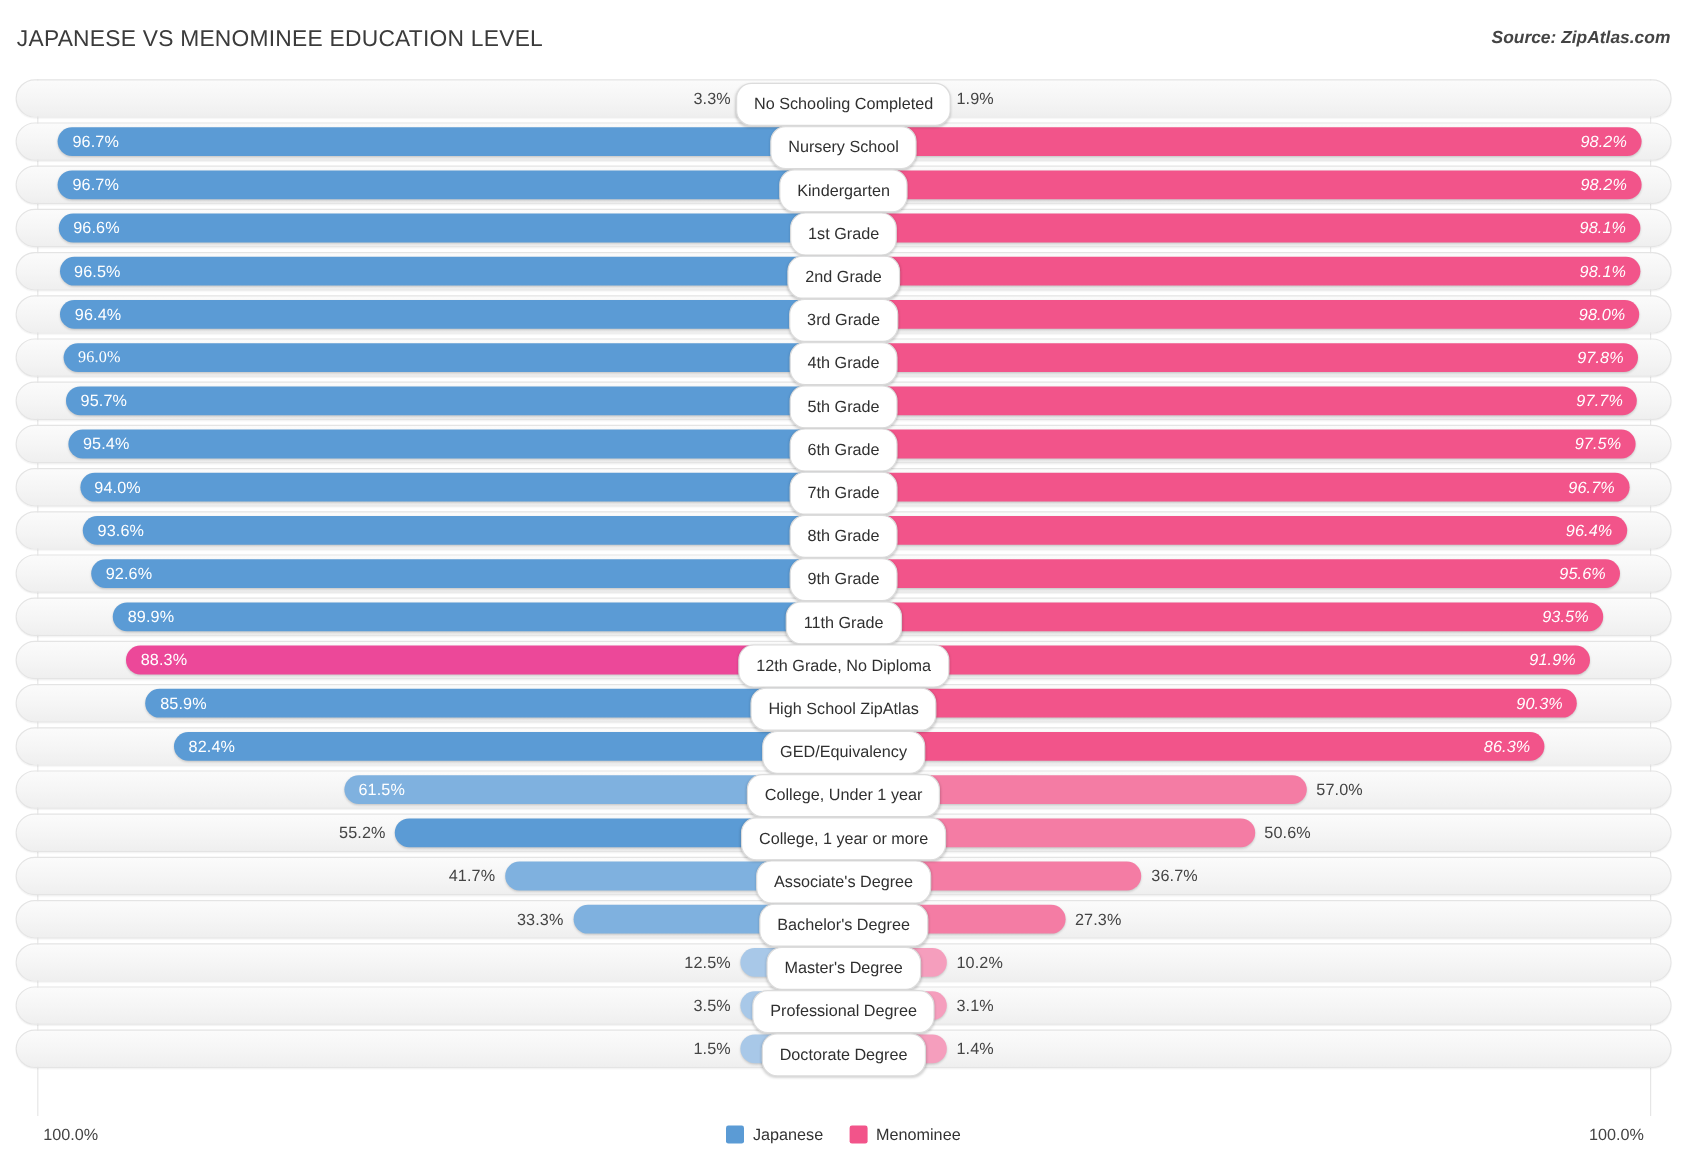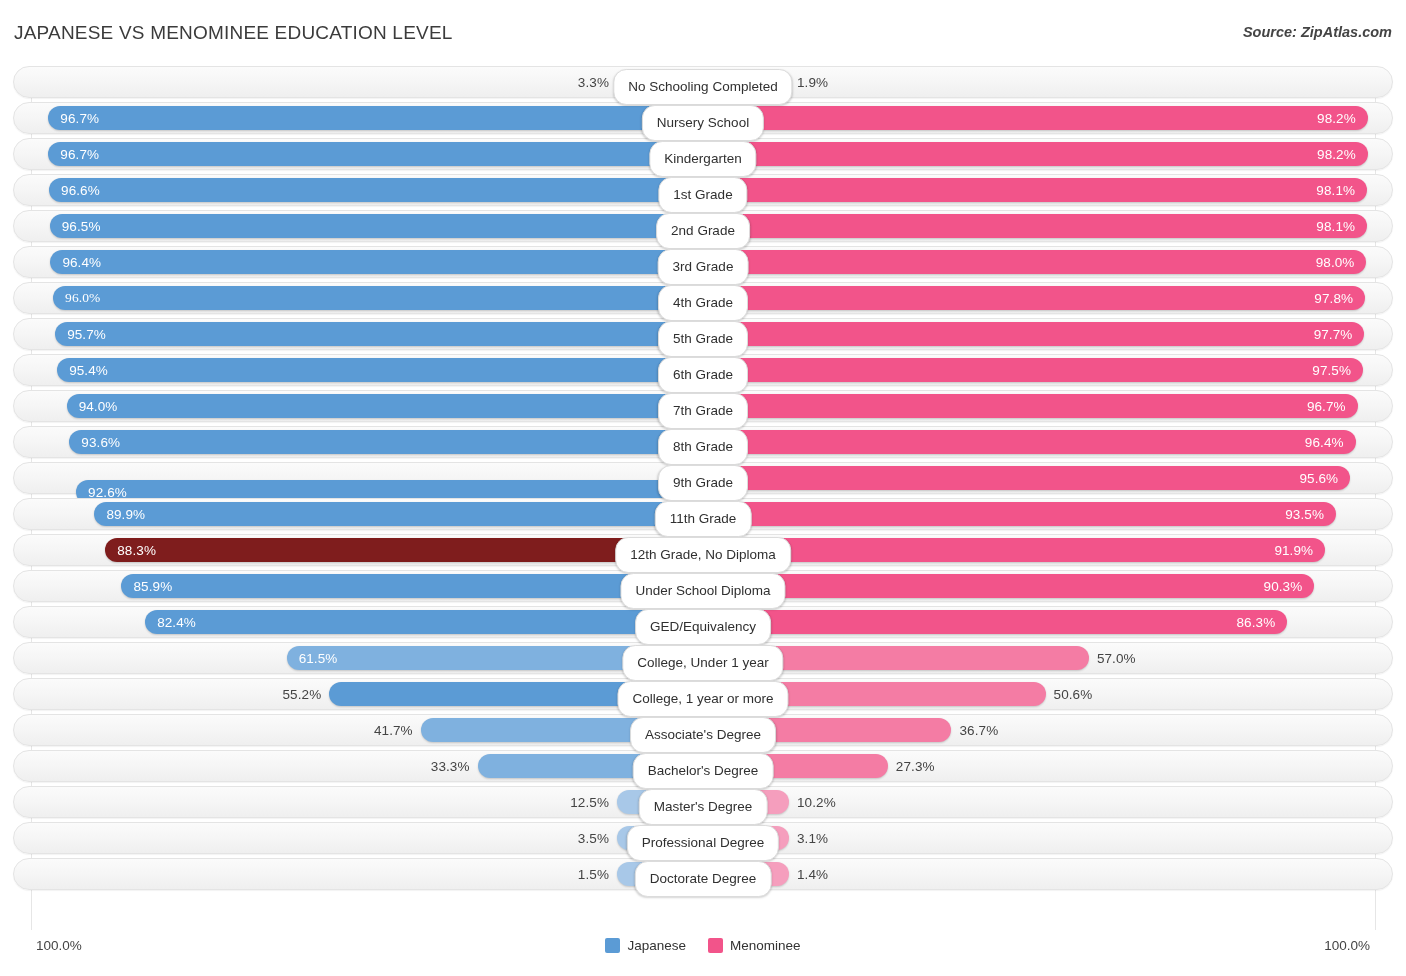--- a/index.html
+++ b/index.html
@@ -100,21 +100,21 @@
   .bar-val {
     position: absolute;
     top: 50%;
     transform: translateY(-50%);
     font-size: 13.5px;
     white-space: nowrap;
     letter-spacing: .1px;
   }
   
   .bar.left  .bar-val.inside  { left: 12px;  color: #ffffff; }
-  .bar.right .bar-val.inside  { right: 12px; color: #ffffff; }
+  .bar.right .bar-val.inside  { right: 12px; color: #ffffff; font-style: italic; }
   
   .bar.left  .bar-val.outside { right: calc(100% + 8px); color: #444444; }
   .bar.right .bar-val.outside { left:  calc(100% + 8px); color: #444444; }
 
   .center-label {
     position: absolute;
     left: 50%;
     top: 3px;
     transform: translateX(-50%);
     height: 26px;
@@ -292,57 +292,57 @@
         <div class="bar left" style="width: 633.672px; background: rgb(91, 155, 213);">
           <span class="bar-val inside">93.6%</span>
         </div>
         <div class="bar right" style="width: 652.628px; background: rgb(242, 84, 138);">
           <span class="bar-val inside">96.4%</span>
         </div>
         <div class="center-label">8th Grade</div>
       </div>
       <div class="row">
         <div class="track"></div>
-        <div class="bar left" style="width: 626.902px; background: rgb(91, 155, 213); margin-top: 14px;">
+        <div class="bar left" style="width: 626.902px; background: rgb(91, 155, 213);">
           <span class="bar-val inside">92.6%</span>
         </div>
         <div class="bar right" style="width: 647.212px; background: rgb(242, 84, 138); text-align: center;">
           <span class="bar-val inside">95.6%</span>
         </div>
         <div class="center-label">9th Grade</div>
       </div>
       <div class="row">
         <div class="track"></div>
         <div class="bar left" style="width: 608.623px; background: rgb(91, 155, 213);">
           <span class="bar-val inside">89.9%</span>
         </div>
         <div class="bar right" style="width: 632.995px; background: rgb(242, 84, 138);">
           <span class="bar-val inside">93.5%</span>
         </div>
         <div class="center-label">11th Grade</div>
       </div>
       <div class="row">
         <div class="track"></div>
-        <div class="bar left" style="width: 597.791px; background: #7f1d1d;">
+        <div class="bar left" style="width: 597.791px; background: #ec4899;">
           <span class="bar-val inside">88.3%</span>
         </div>
         <div class="bar right" style="width: 622.163px; background: rgb(242, 84, 138);">
           <span class="bar-val inside">91.9%</span>
         </div>
         <div class="center-label">12th Grade, No Diploma</div>
       </div>
       <div class="row">
         <div class="track"></div>
         <div class="bar left" style="width: 581.543px; background: rgb(91, 155, 213);">
           <span class="bar-val inside">85.9%</span>
         </div>
         <div class="bar right" style="width: 611.331px; background: rgb(242, 84, 138);">
           <span class="bar-val inside">90.3%</span>
         </div>
-        <div class="center-label">Under School Diploma</div>
+        <div class="center-label">High School ZipAtlas</div>
       </div>
       <div class="row">
         <div class="track"></div>
         <div class="bar left" style="width: 557.848px; background: rgb(91, 155, 213);">
           <span class="bar-val inside">82.4%</span>
         </div>
         <div class="bar right" style="width: 584.251px; background: rgb(242, 84, 138);">
           <span class="bar-val inside">86.3%</span>
         </div>
         <div class="center-label">GED/Equivalency</div>

